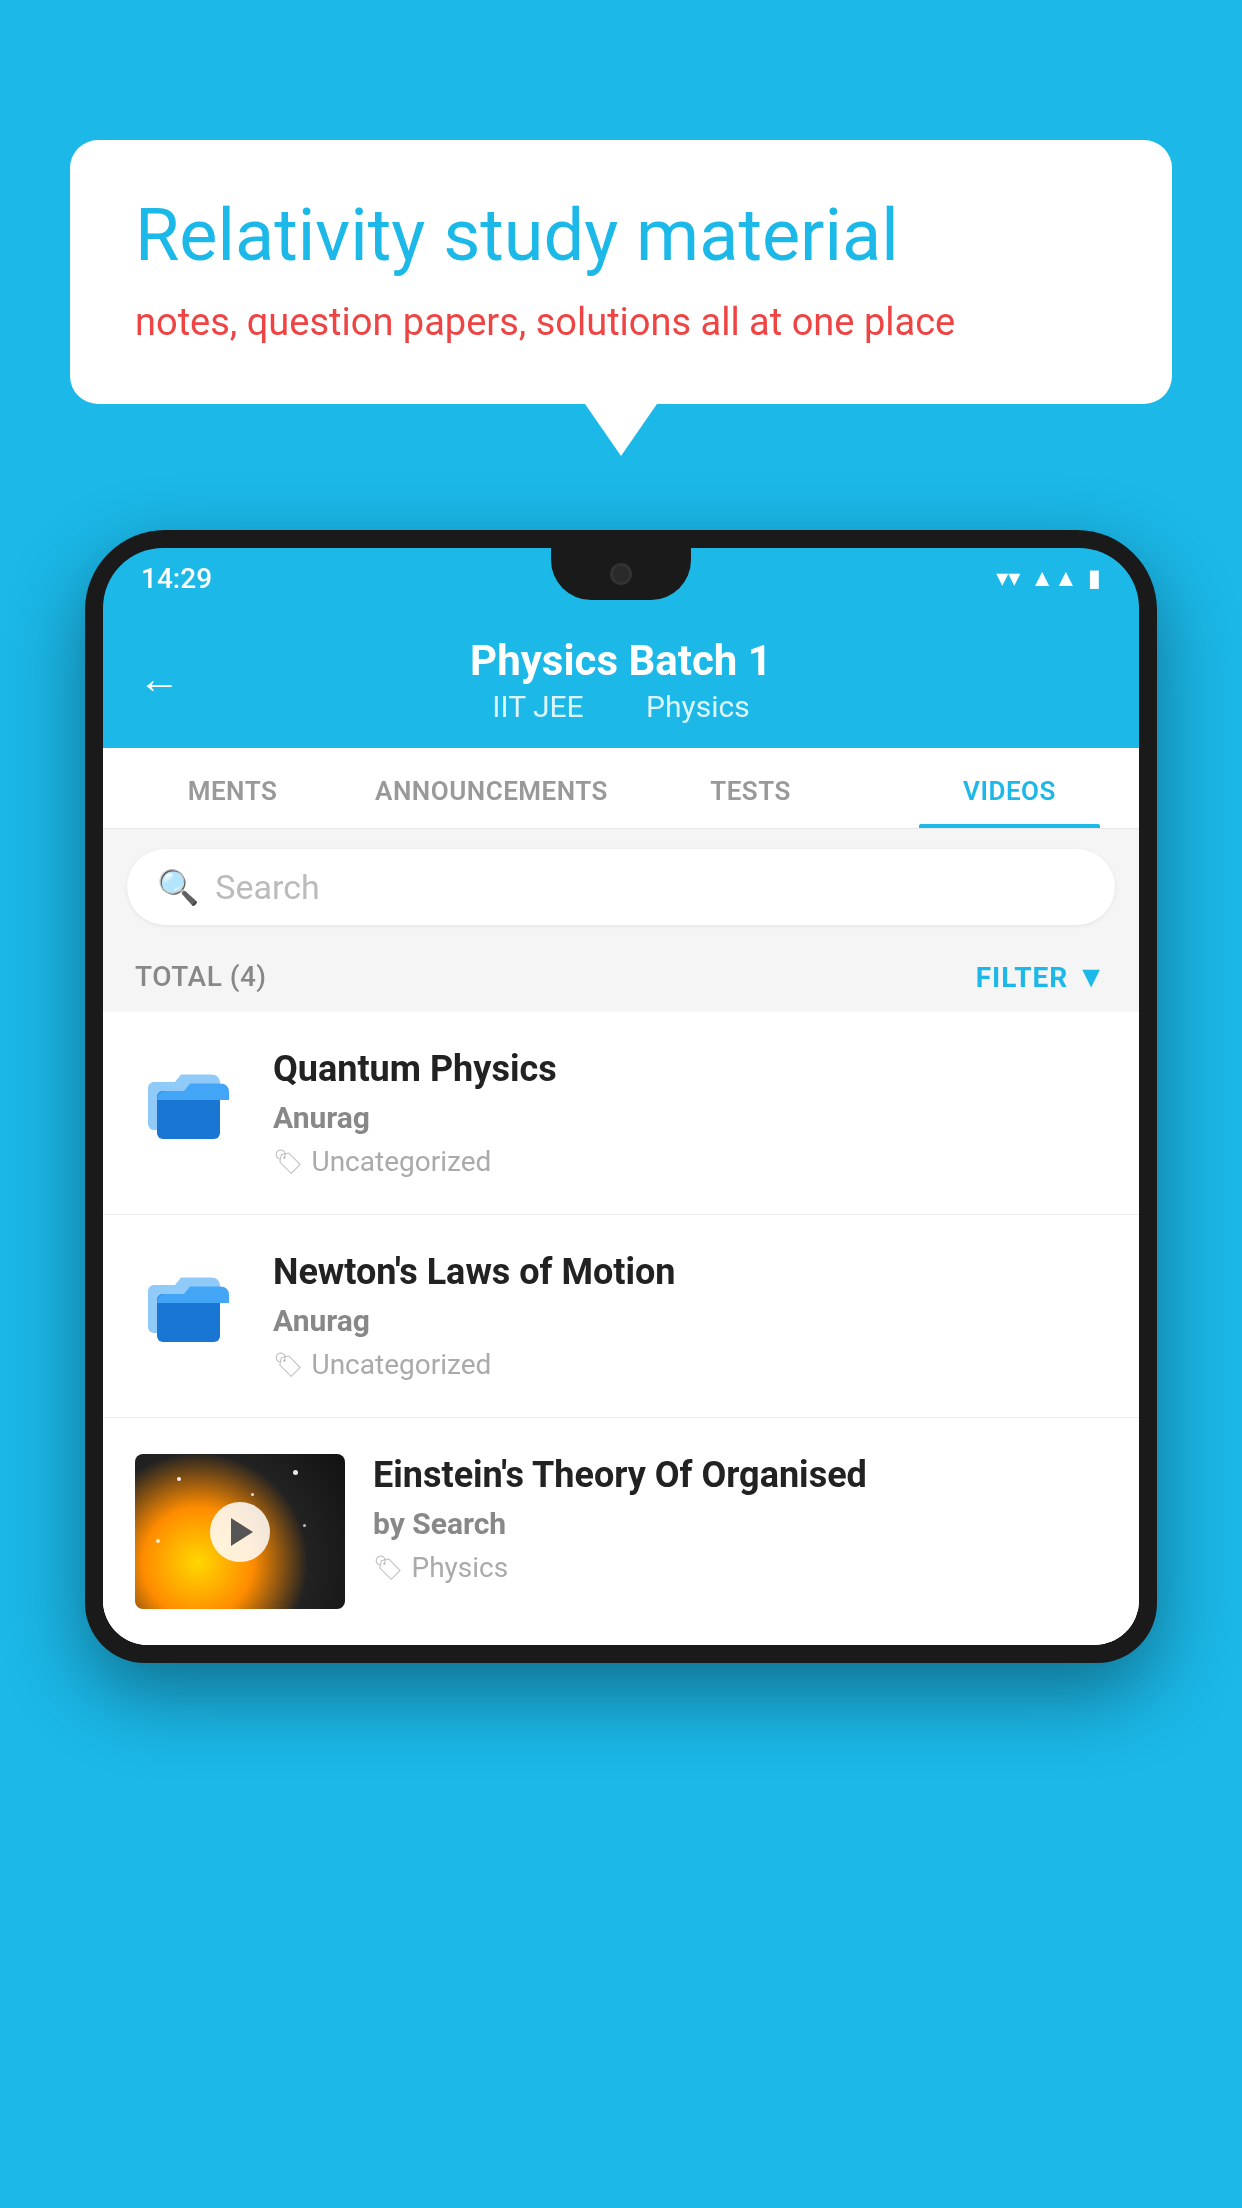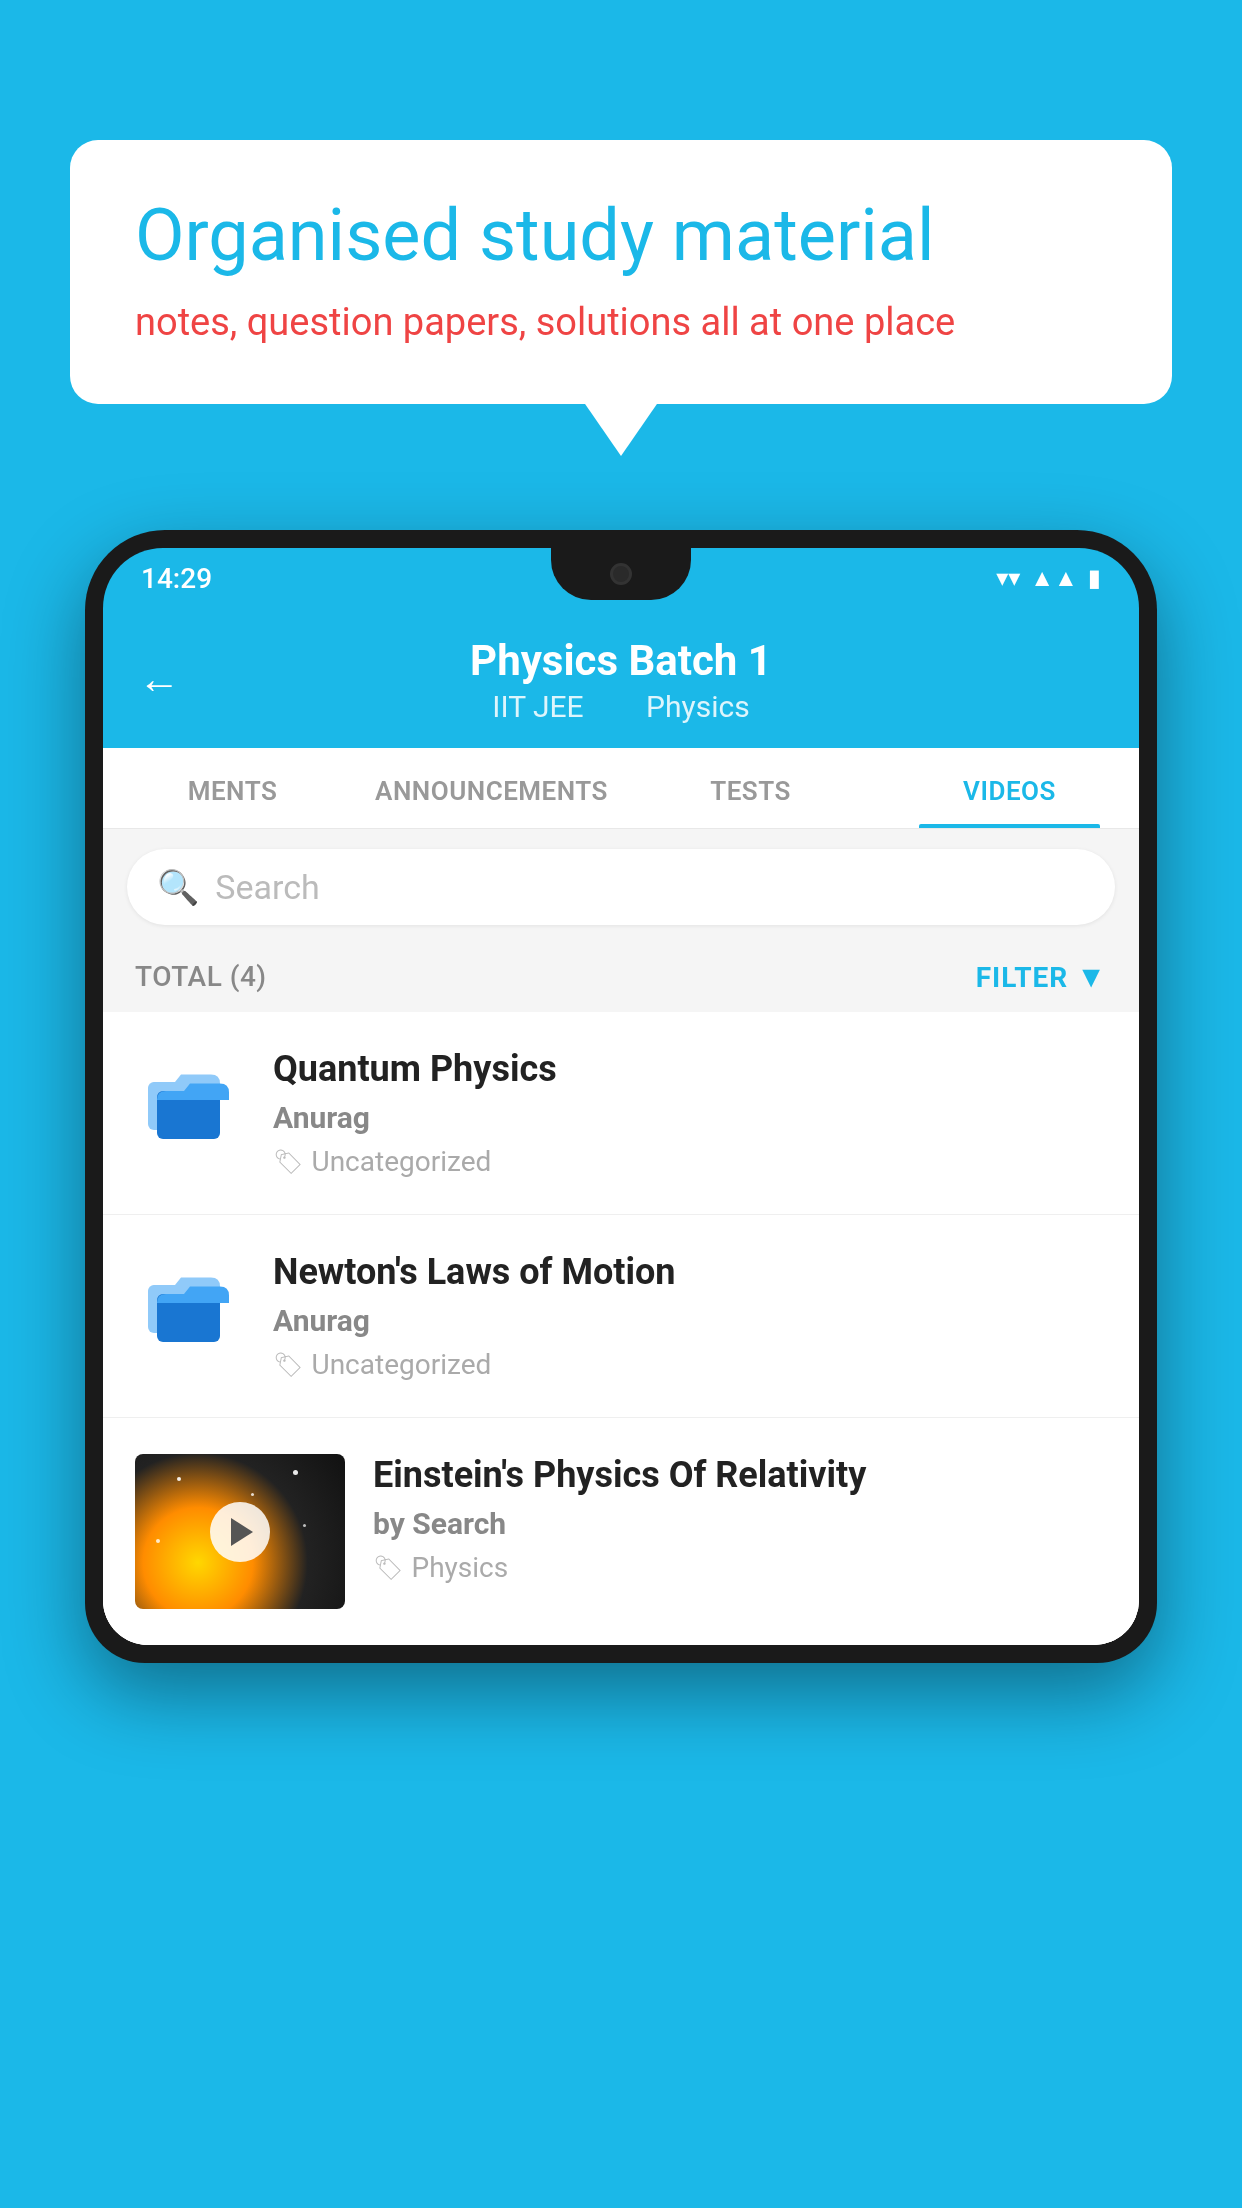--- a/index.html
+++ b/index.html
@@ -366,21 +366,21 @@
       position: absolute;
       background: white;
       border-radius: 50%;
     }
   </style>
 </head>
 <body>
 
 <div class="speech-bubble-container">
   <div class="speech-bubble">
-    <div class="bubble-title">Organised study material</div>
+    <div class="bubble-title">Relativity study material</div>
     <div class="bubble-subtitle">notes, question papers, solutions all at one place</div>
   </div>
 </div>
 
 <div class="phone-container">
   <div class="phone-outer">
 
     <div class="phone-top-bar">
       <span class="status-time">14:29</span>
       <div class="phone-notch">
@@ -485,21 +485,21 @@
               <div class="star-dot" style="width:3px;height:3px;top:25%;left:55%;opacity:0.8;"></div>
               <div class="star-dot" style="width:5px;height:5px;top:10%;left:75%;opacity:0.9;"></div>
               <div class="star-dot" style="width:3px;height:3px;top:45%;left:80%;opacity:0.7;"></div>
               <div class="star-dot" style="width:4px;height:4px;top:55%;left:10%;opacity:0.8;"></div>
             </div>
             <div class="play-btn">
               <div class="play-triangle"></div>
             </div>
           </div>
           <div class="video-info">
-            <div class="video-title">Einstein's Physics Of Relativity</div>
+            <div class="video-title">Einstein's Theory Of Organised</div>
             <div class="video-author">by Search</div>
             <div class="video-tag">
               <span class="tag-icon">🏷</span>
               <span>Physics</span>
             </div>
           </div>
         </div>
 
       </div>
     </div>

